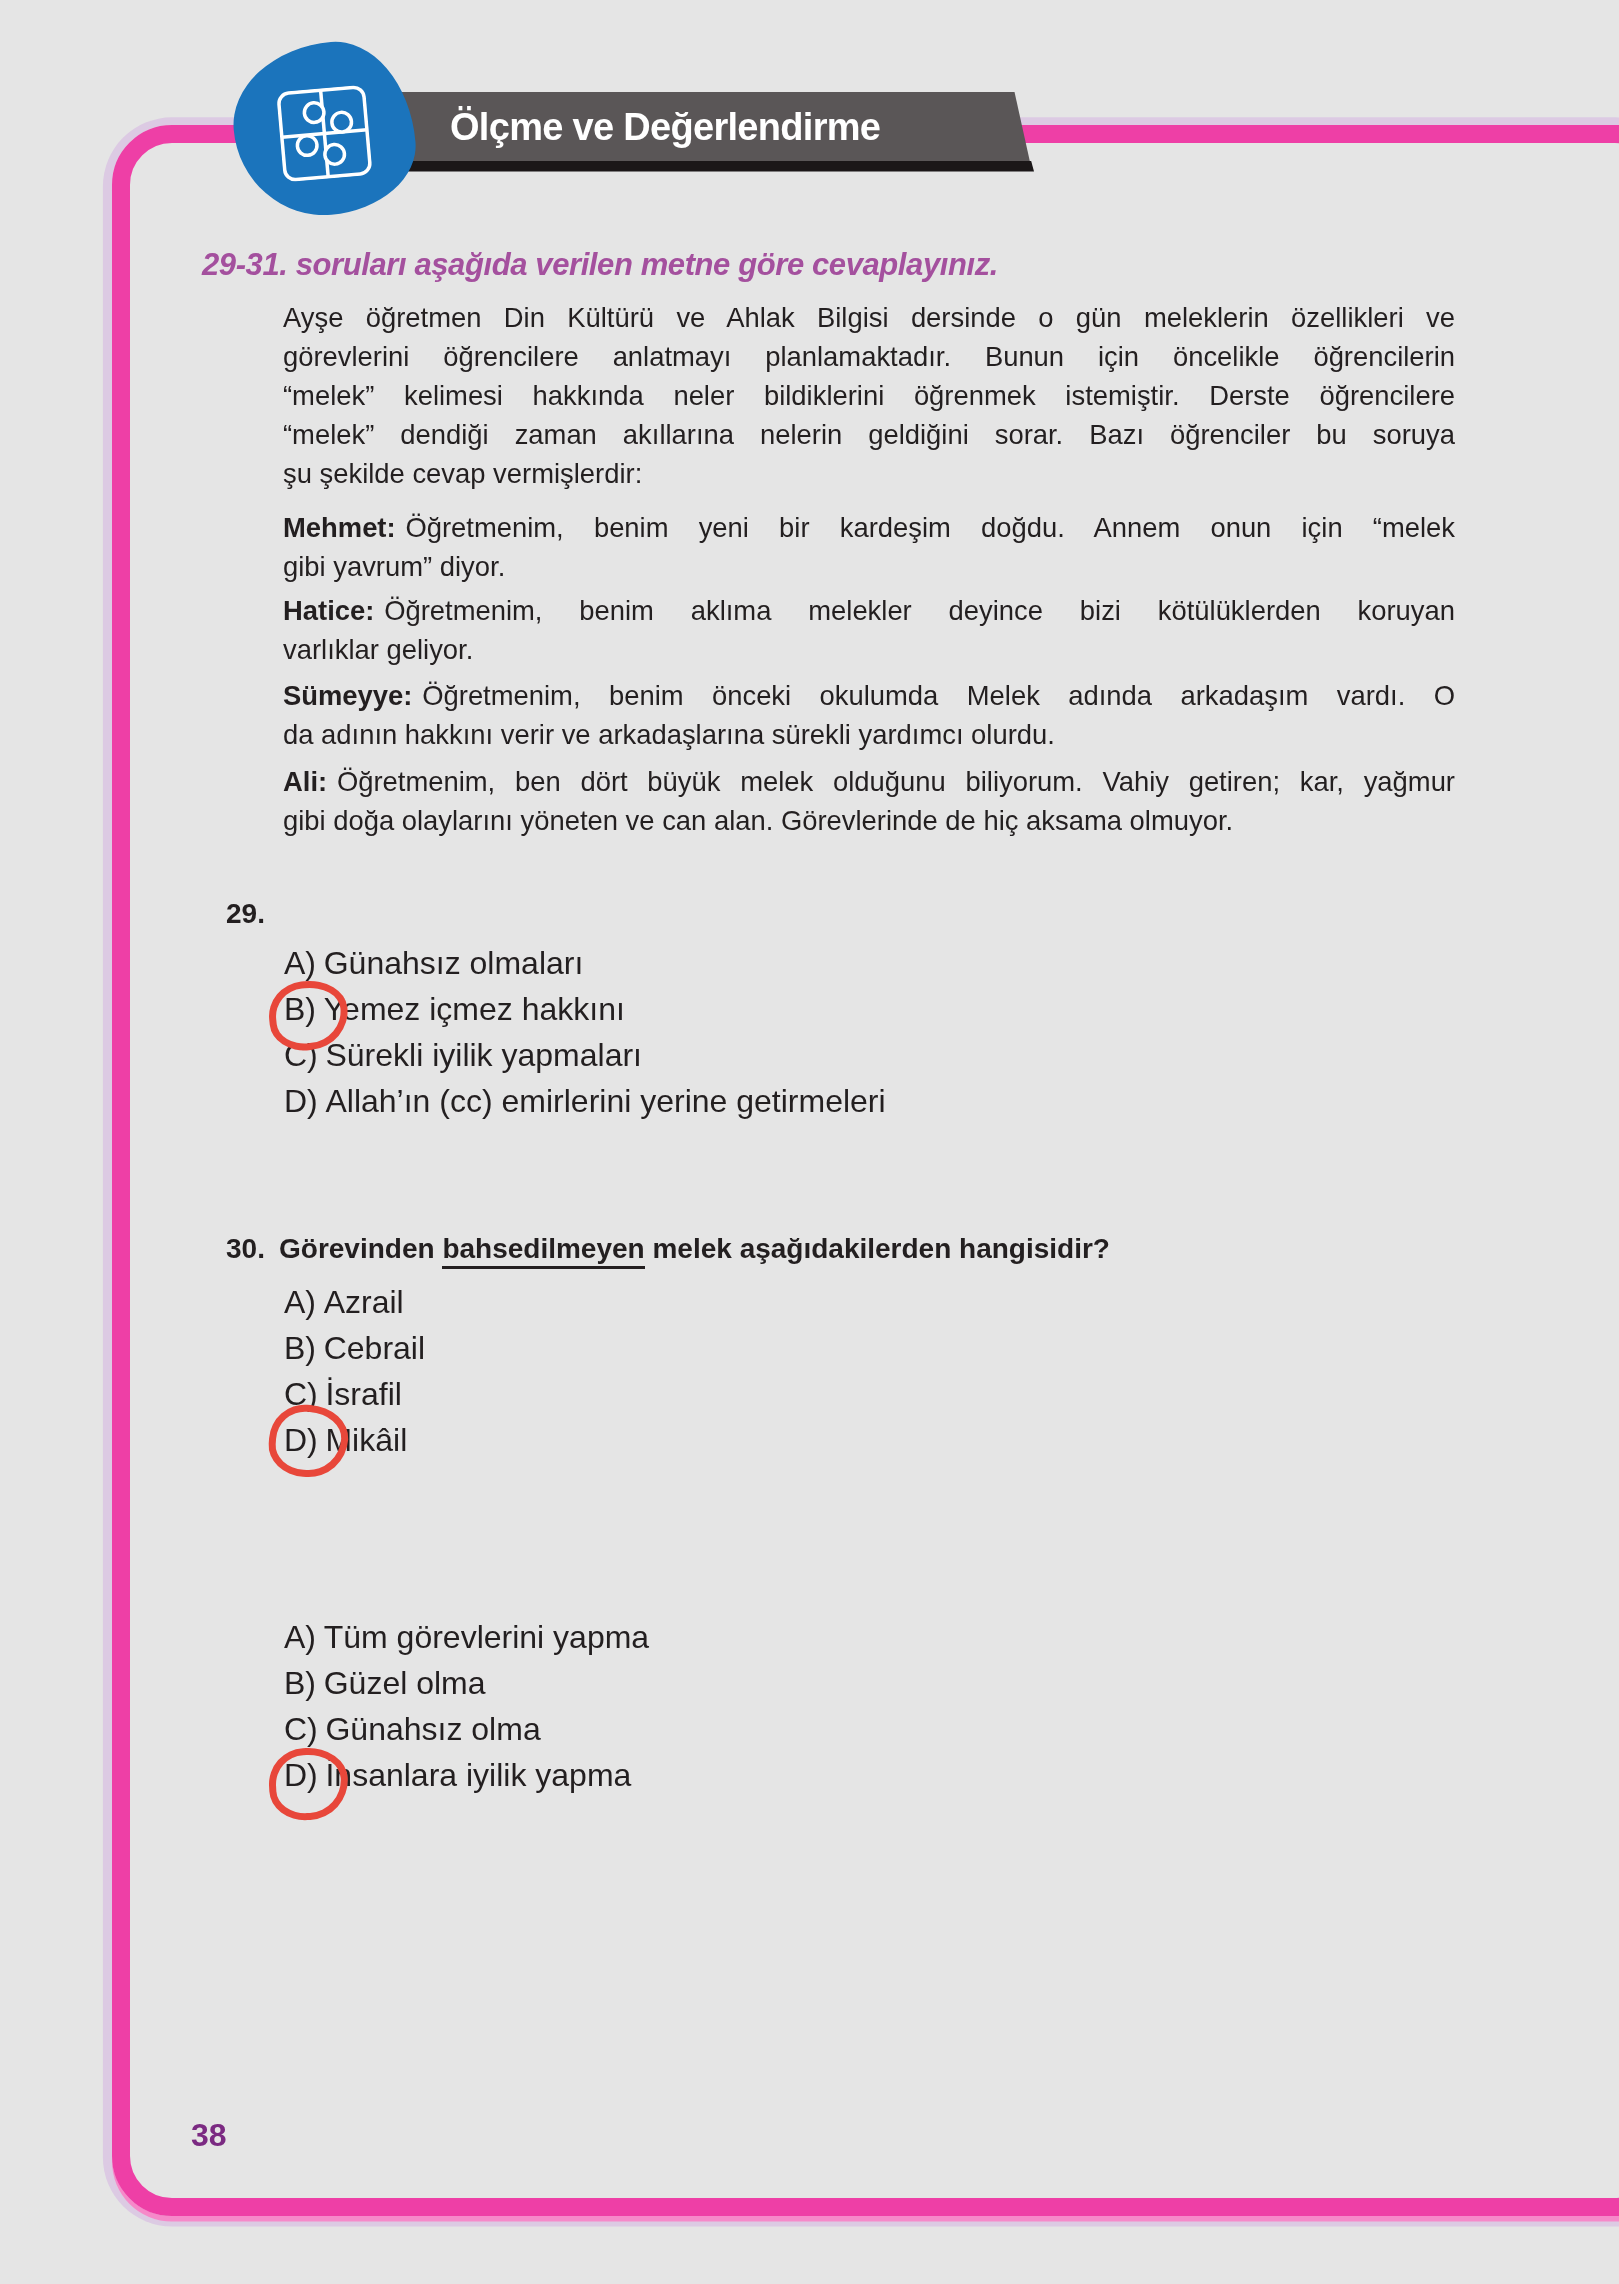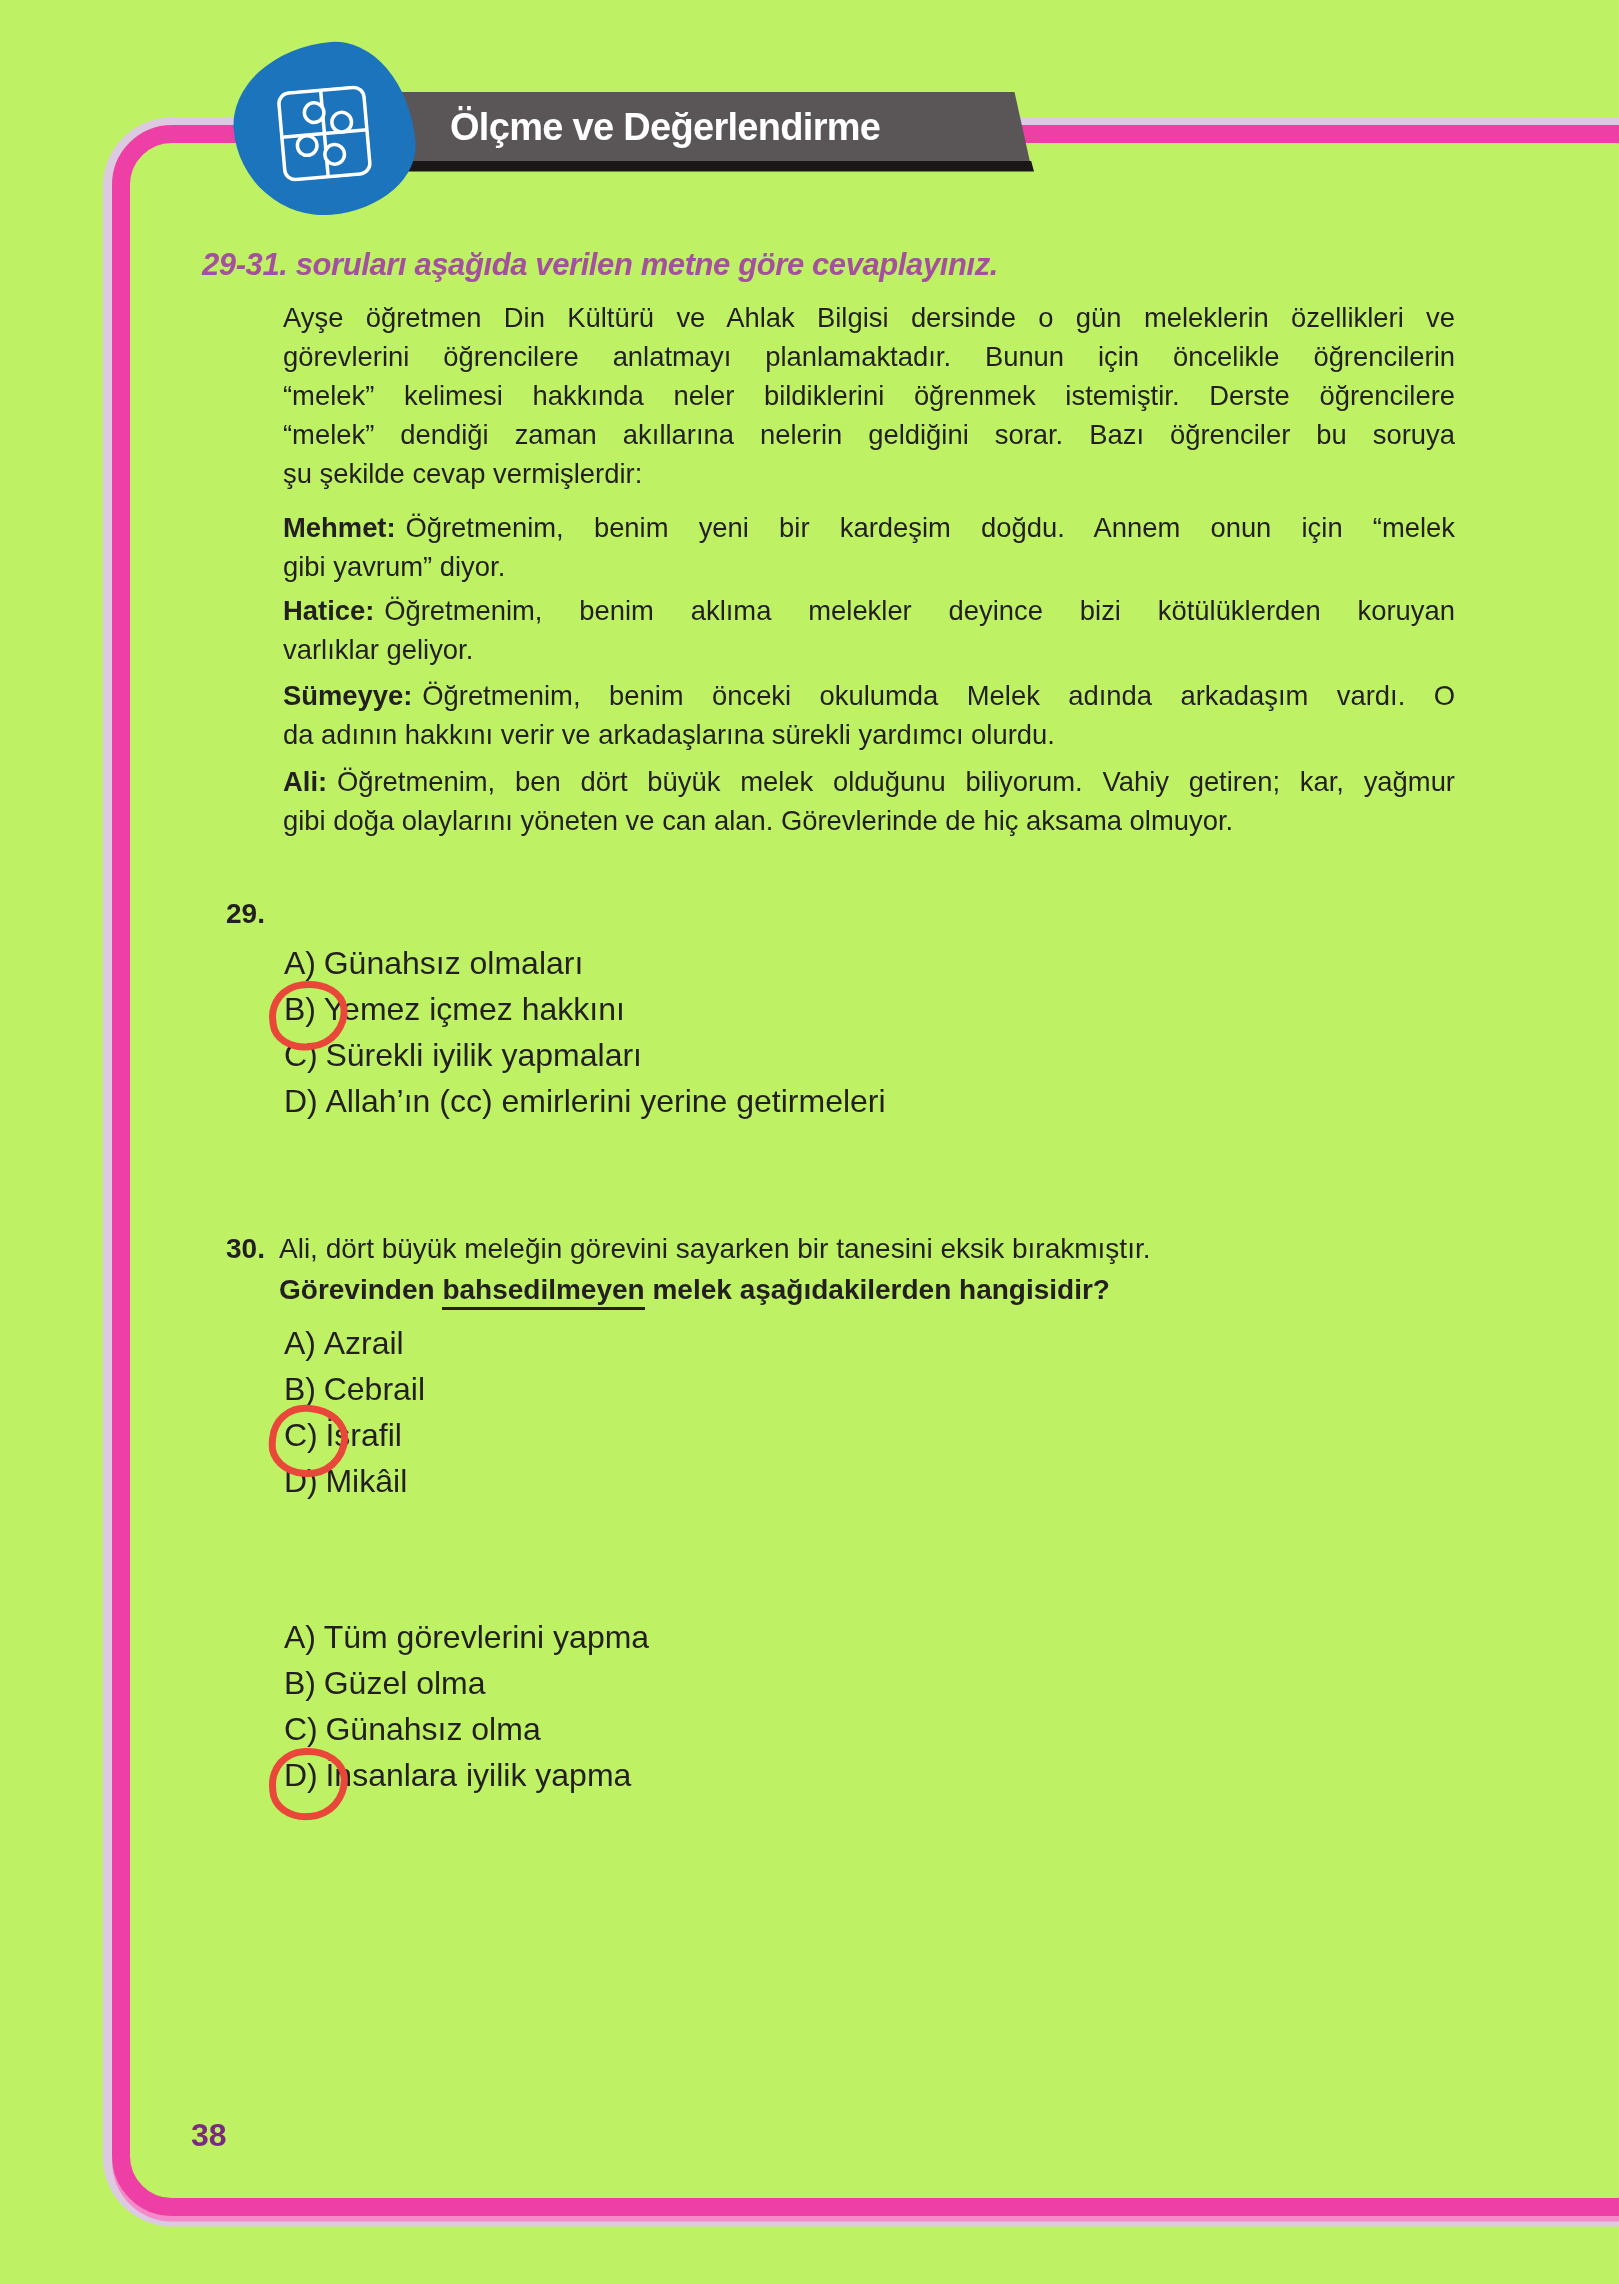--- a/index.html
+++ b/index.html
@@ -1,18 +1,18 @@
 <!DOCTYPE html>
 <html style="font-size:11.2px"><head>
 <meta charset="utf-8">
 <style>
   html,body { margin:0; padding:0; background:#ffffff; }
   .page {
     position:relative; width:1620px; height:2284px;
-    background:#bef264; overflow:hidden;
+    background:#e5e5e5; overflow:hidden;
     font-family:"Liberation Sans", sans-serif; color:#231f20;
   }
   
   .frame {
     position:absolute; left:112px; top:125px; width:1527px; height:2055px;
     border:18.3px solid #ee3fa6; border-radius:60px;
     box-shadow: 0 5.6px 0 0 #f689c9, 0 1.4px 0 9.1px #dccae3;
     z-index:1;
   }
   
@@ -140,21 +140,20 @@
       <div><span class="opt-letter">B)</span><span>Yemez içmez hakkını</span></div>
       <div><span class="opt-letter">C)</span><span>Sürekli iyilik yapmaları</span></div>
       <div><span class="opt-letter">D)</span><span>Allah’ın (cc) emirlerini yerine getirmeleri</span></div>
     </div>
   </div>
 
   <div class="question" style="top:1228px;">
     <div class="qhead">
       <span class="qnum">30.</span>
       <span>
-        <span class="qtext-reg">Ali, dört büyük meleğin görevini sayarken bir tanesini eksik bırakmıştır.</span>
         <span class="qtext-bold"><span>Görevinden </span><span class="uline">bahsedilmeyen</span><span> melek aşağıdakilerden hangisidir?</span></span>
       </span>
     </div>
     <div class="options" style="margin-top:9.8px;">
       <div><span class="opt-letter">A)</span><span>Azrail</span></div>
       <div><span class="opt-letter">B)</span><span>Cebrail</span></div>
       <div><span class="opt-letter">C)</span><span>İsrafil</span></div>
       <div><span class="opt-letter">D)</span><span>Mikâil</span></div>
     </div>
   </div>

